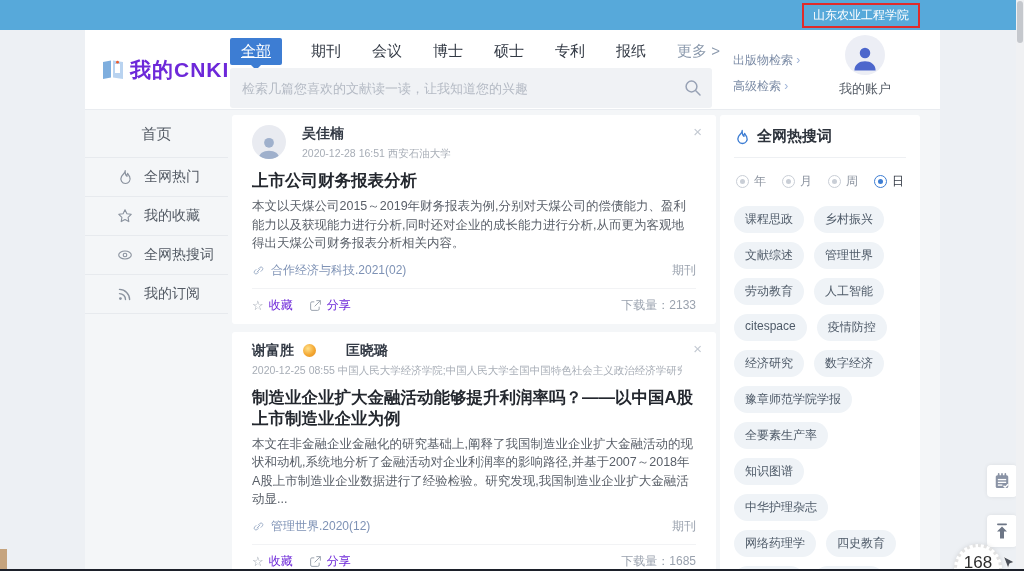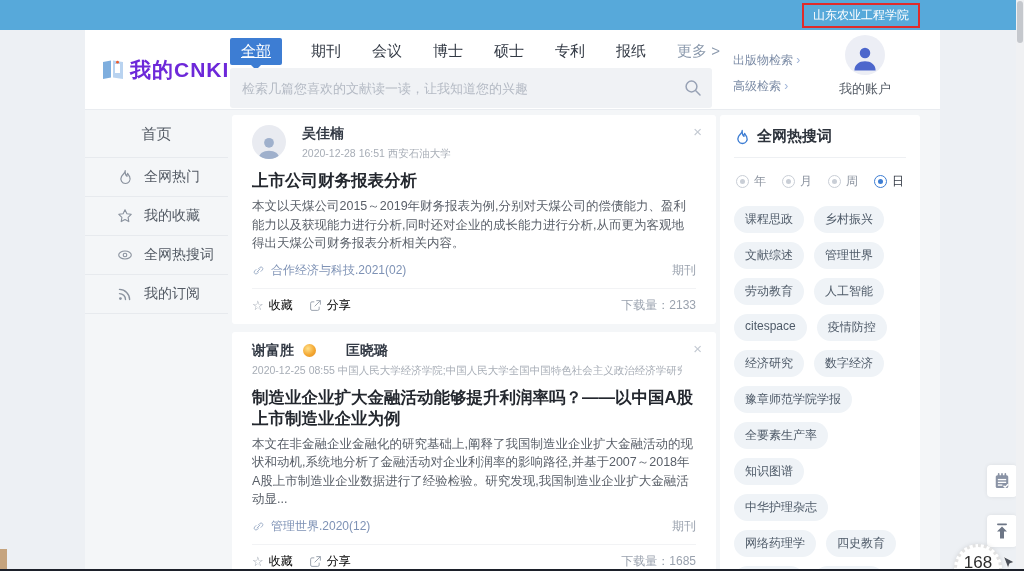--- a/index.html
+++ b/index.html
@@ -75,21 +75,21 @@
                    display:-webkit-box; -webkit-box-orient:vertical; }
   .clamp3 { -webkit-line-clamp:3; max-height:56px; }
   .clamp4 { -webkit-line-clamp:4; max-height:74px; }
   .source-row { display:flex; justify-content:space-between; align-items:center; margin-top:9px; }
   .source-link { display:flex; align-items:center; gap:6px; font-size:12px; color:#7e92b5; cursor:pointer; }
   .source-link svg { width:13px; height:13px; color:#9fb0c8; }
   .pub-type { font-size:12px; color:#9aa2ae; }
   .card-footer { display:flex; justify-content:space-between; align-items:center; margin-top:9px;
                  border-top:1px solid #f2f3f5; padding-top:8px; }
   .actions { display:flex; align-items:center; gap:16px; }
-  .action { display:flex; align-items:center; gap:5px; font-size:12px; color:#000000; cursor:pointer; }
+  .action { display:flex; align-items:center; gap:5px; font-size:12px; color:#6d28d9; cursor:pointer; }
   .action .star::before { content:"☆"; font-size:13px; color:#9aa2ae; }
   .action svg { width:13px; height:13px; color:#9aa2ae; }
   .downloads { font-size:12px; color:#9aa2ae; }
 
   
   .hotcard { position:absolute; left:720px; top:115px; width:200px; background:#ffffff; border-radius:3px;
              padding:12px 14px 16px; }
   .hot-head { display:flex; align-items:center; gap:7px; padding-bottom:11px; border-bottom:1px solid #eef0f3; }
   .hot-head svg { width:16px; height:16px; color:#3d7dd3; }
   .hot-title { font-size:15px; font-weight:bold; color:#2d333c; }

